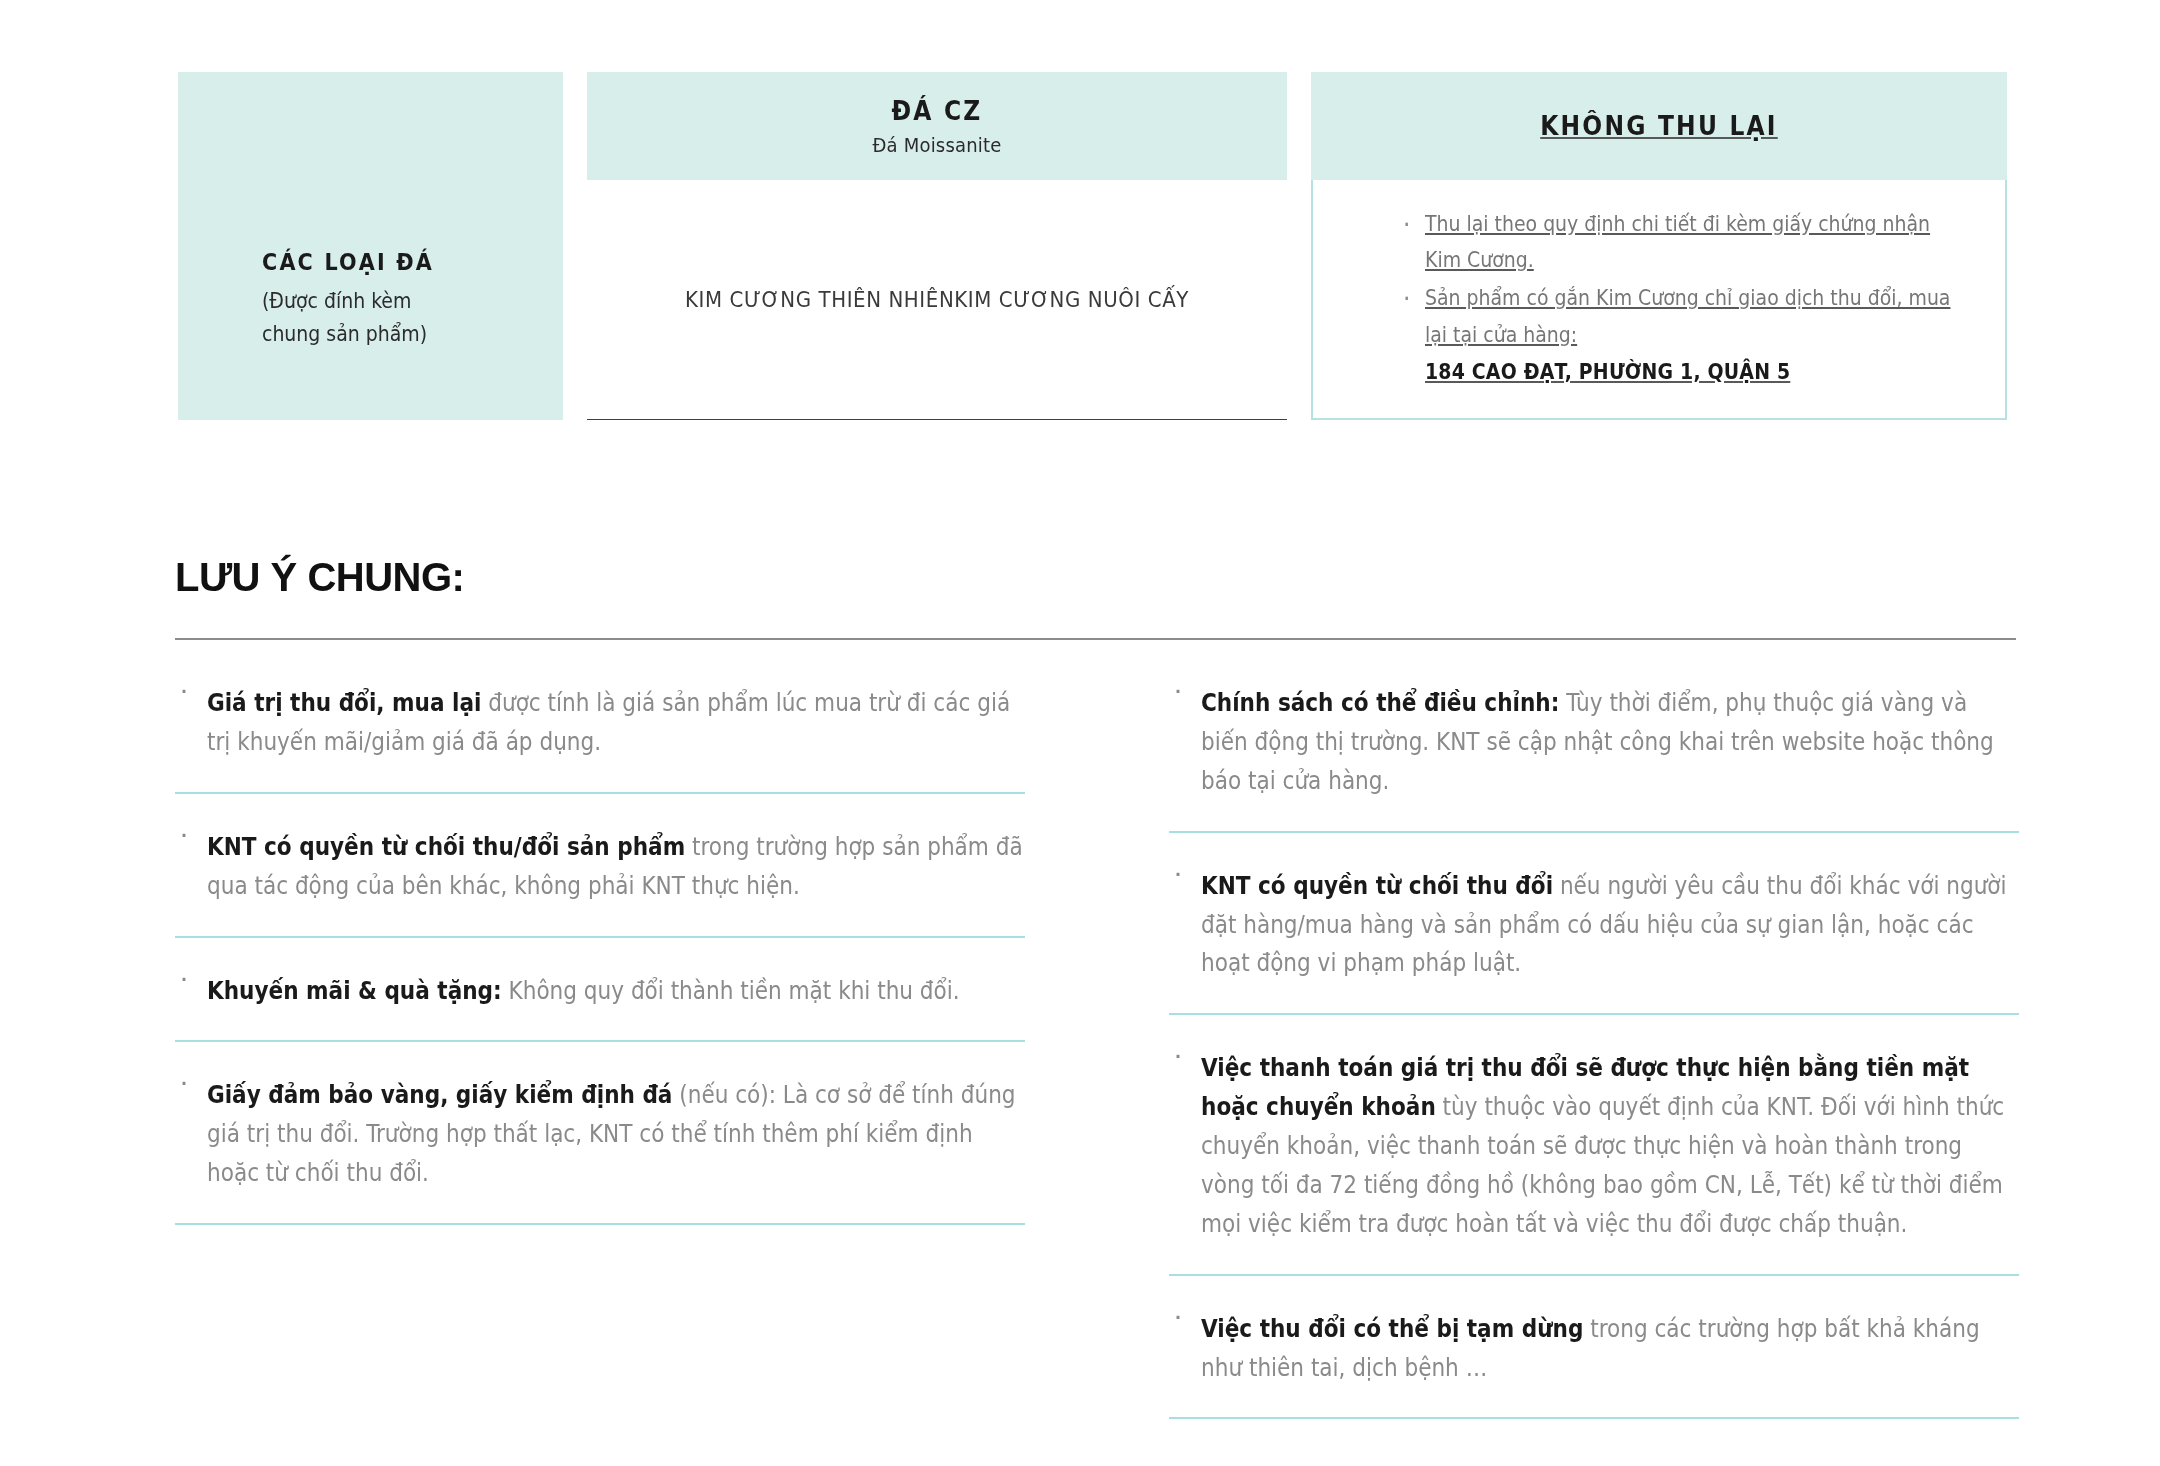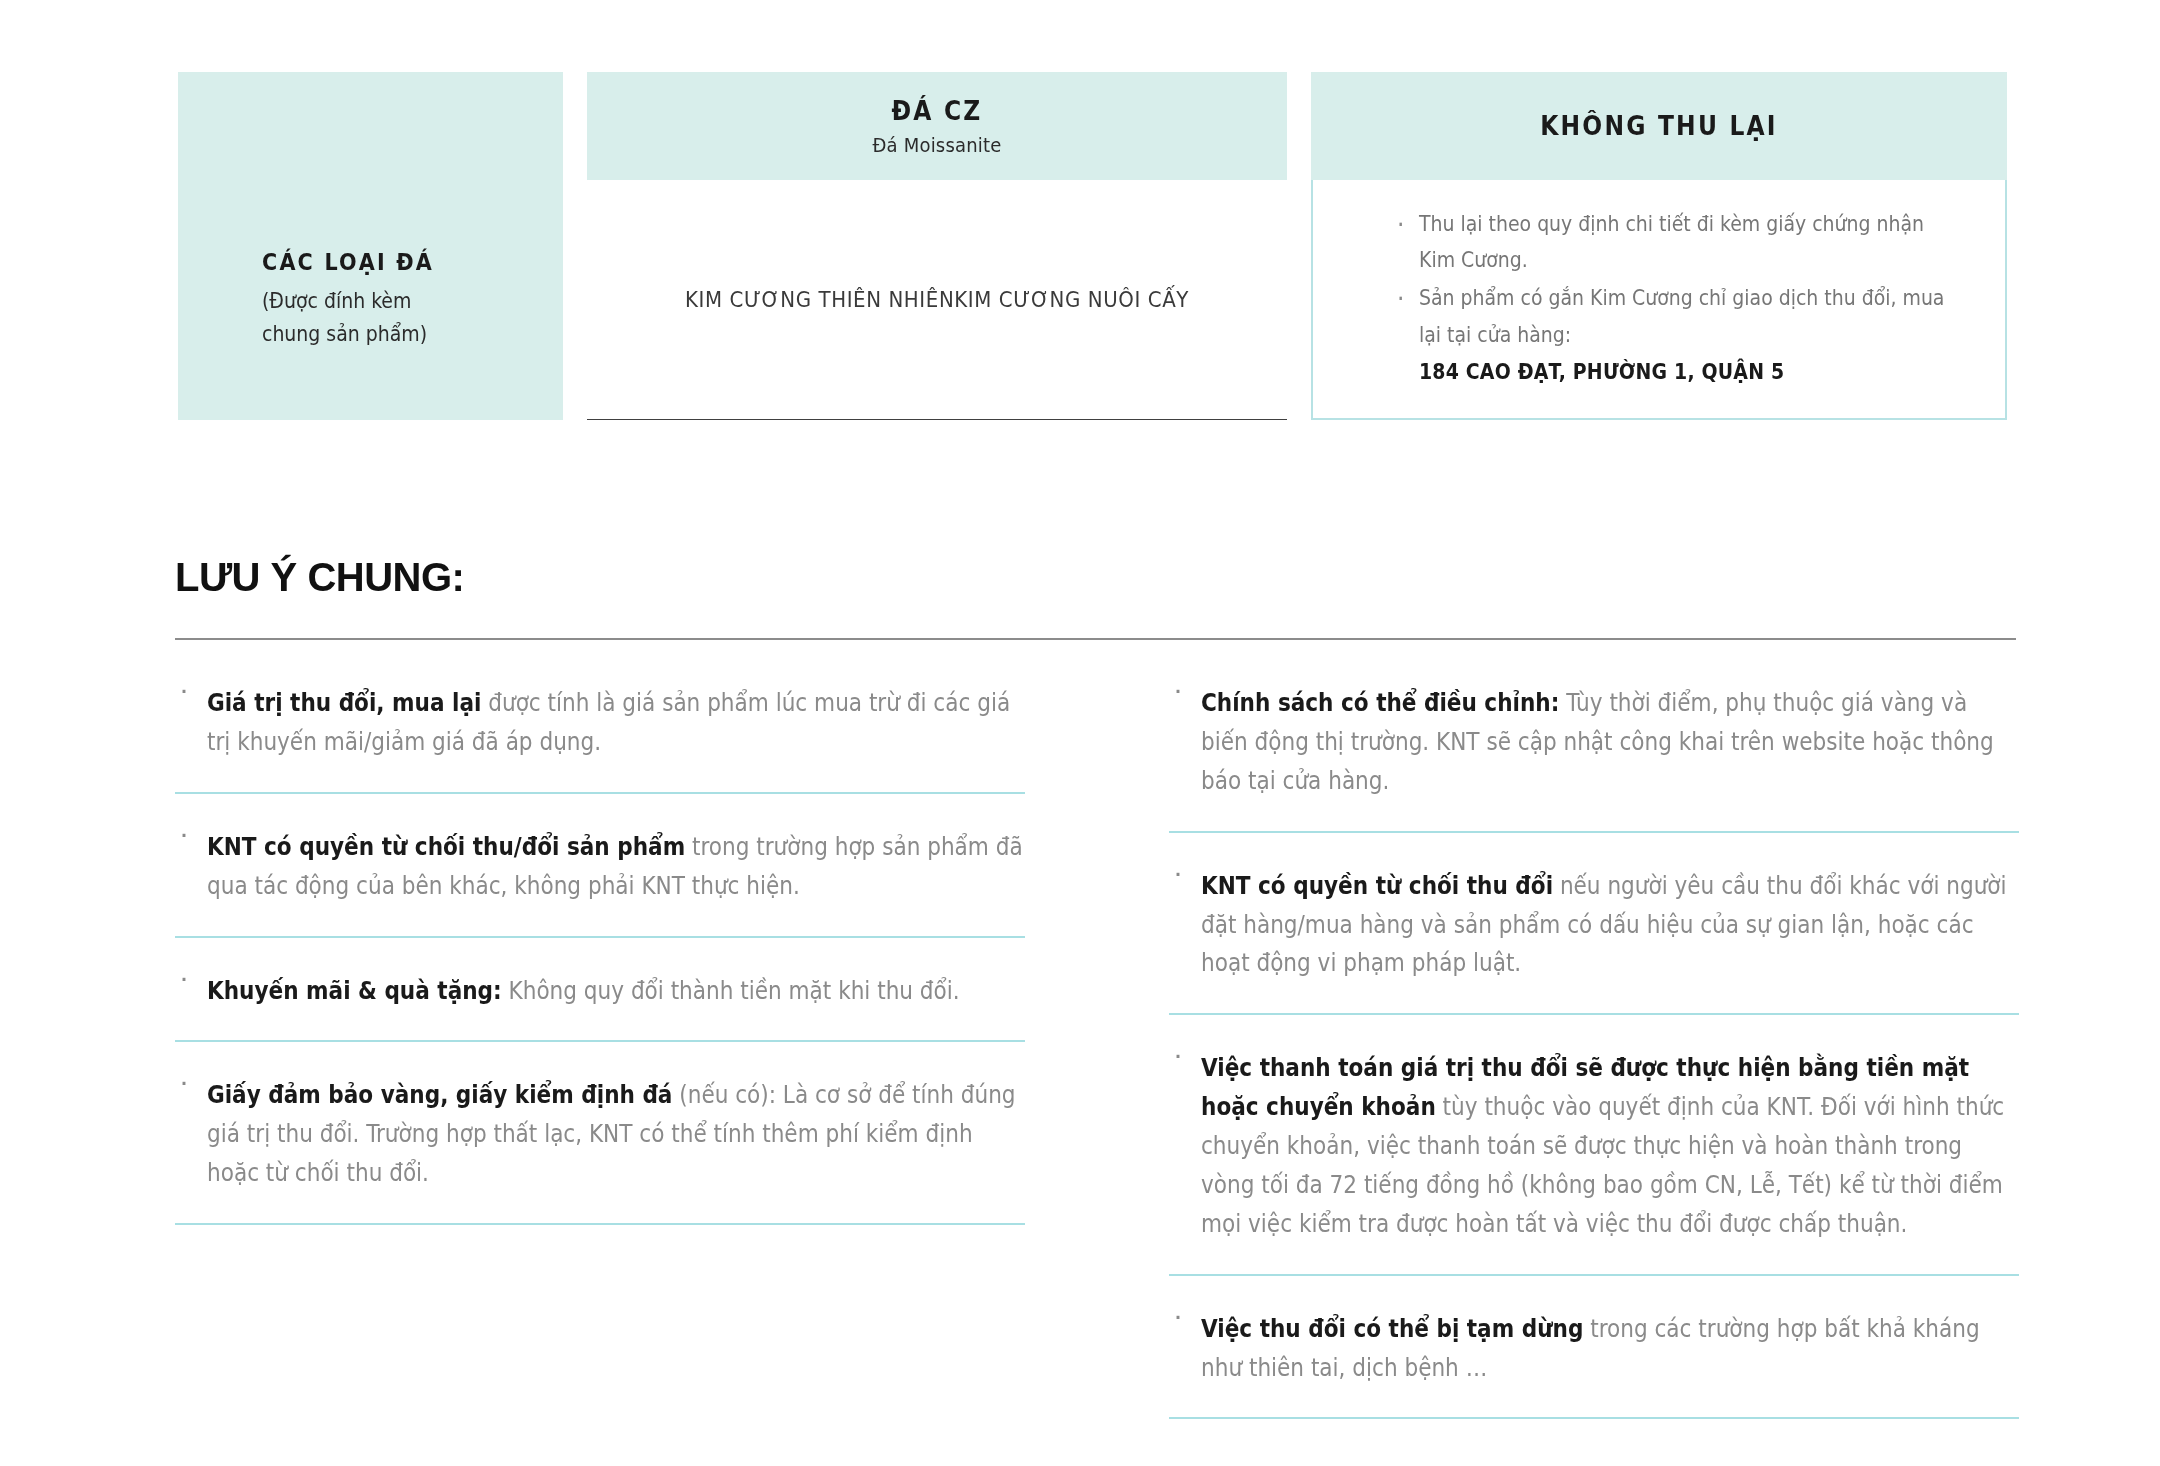--- a/index.html
+++ b/index.html
@@ -30,21 +30,21 @@
   }
   .table-row {
     display: flex;
     align-items: stretch;
   }
 
   
   .col-1 { width: 385px; flex: 0 0 385px; }
   .col-gap { width: 24px; flex: 0 0 24px; }
   .col-2 { width: 700px; flex: 0 0 700px; }
-  .col-3 { flex: 1 1 auto; }
+  .col-3 { flex: 1 1 auto; text-decoration: underline; }
 
   .head-cell {
     background: #d8eeeb;
     height: 108px;
     display: flex;
     flex-direction: column;
     align-items: center;
     justify-content: center;
     box-sizing: border-box;
   }
@@ -121,21 +121,21 @@
     border-bottom: 2px solid #b7e2e4;
     border-right: 2px solid #b7e2e4;
     box-sizing: border-box;
     display: flex;
     align-items: center;
     padding-left: 80px;
     padding-right: 40px;
   }
   .cell-3 ul {
     list-style: none;
-    margin: 0;
+    margin: 6px;
     padding: 0;
   }
   .cell-3 li {
     position: relative;
     padding-left: 26px;
     font-family: "DejaVu Sans Condensed", "Liberation Sans Narrow", "Liberation Sans", sans-serif;
     font-size: 21px;
     line-height: 1.72;
     color: #767676;
     margin-bottom: 2px;

